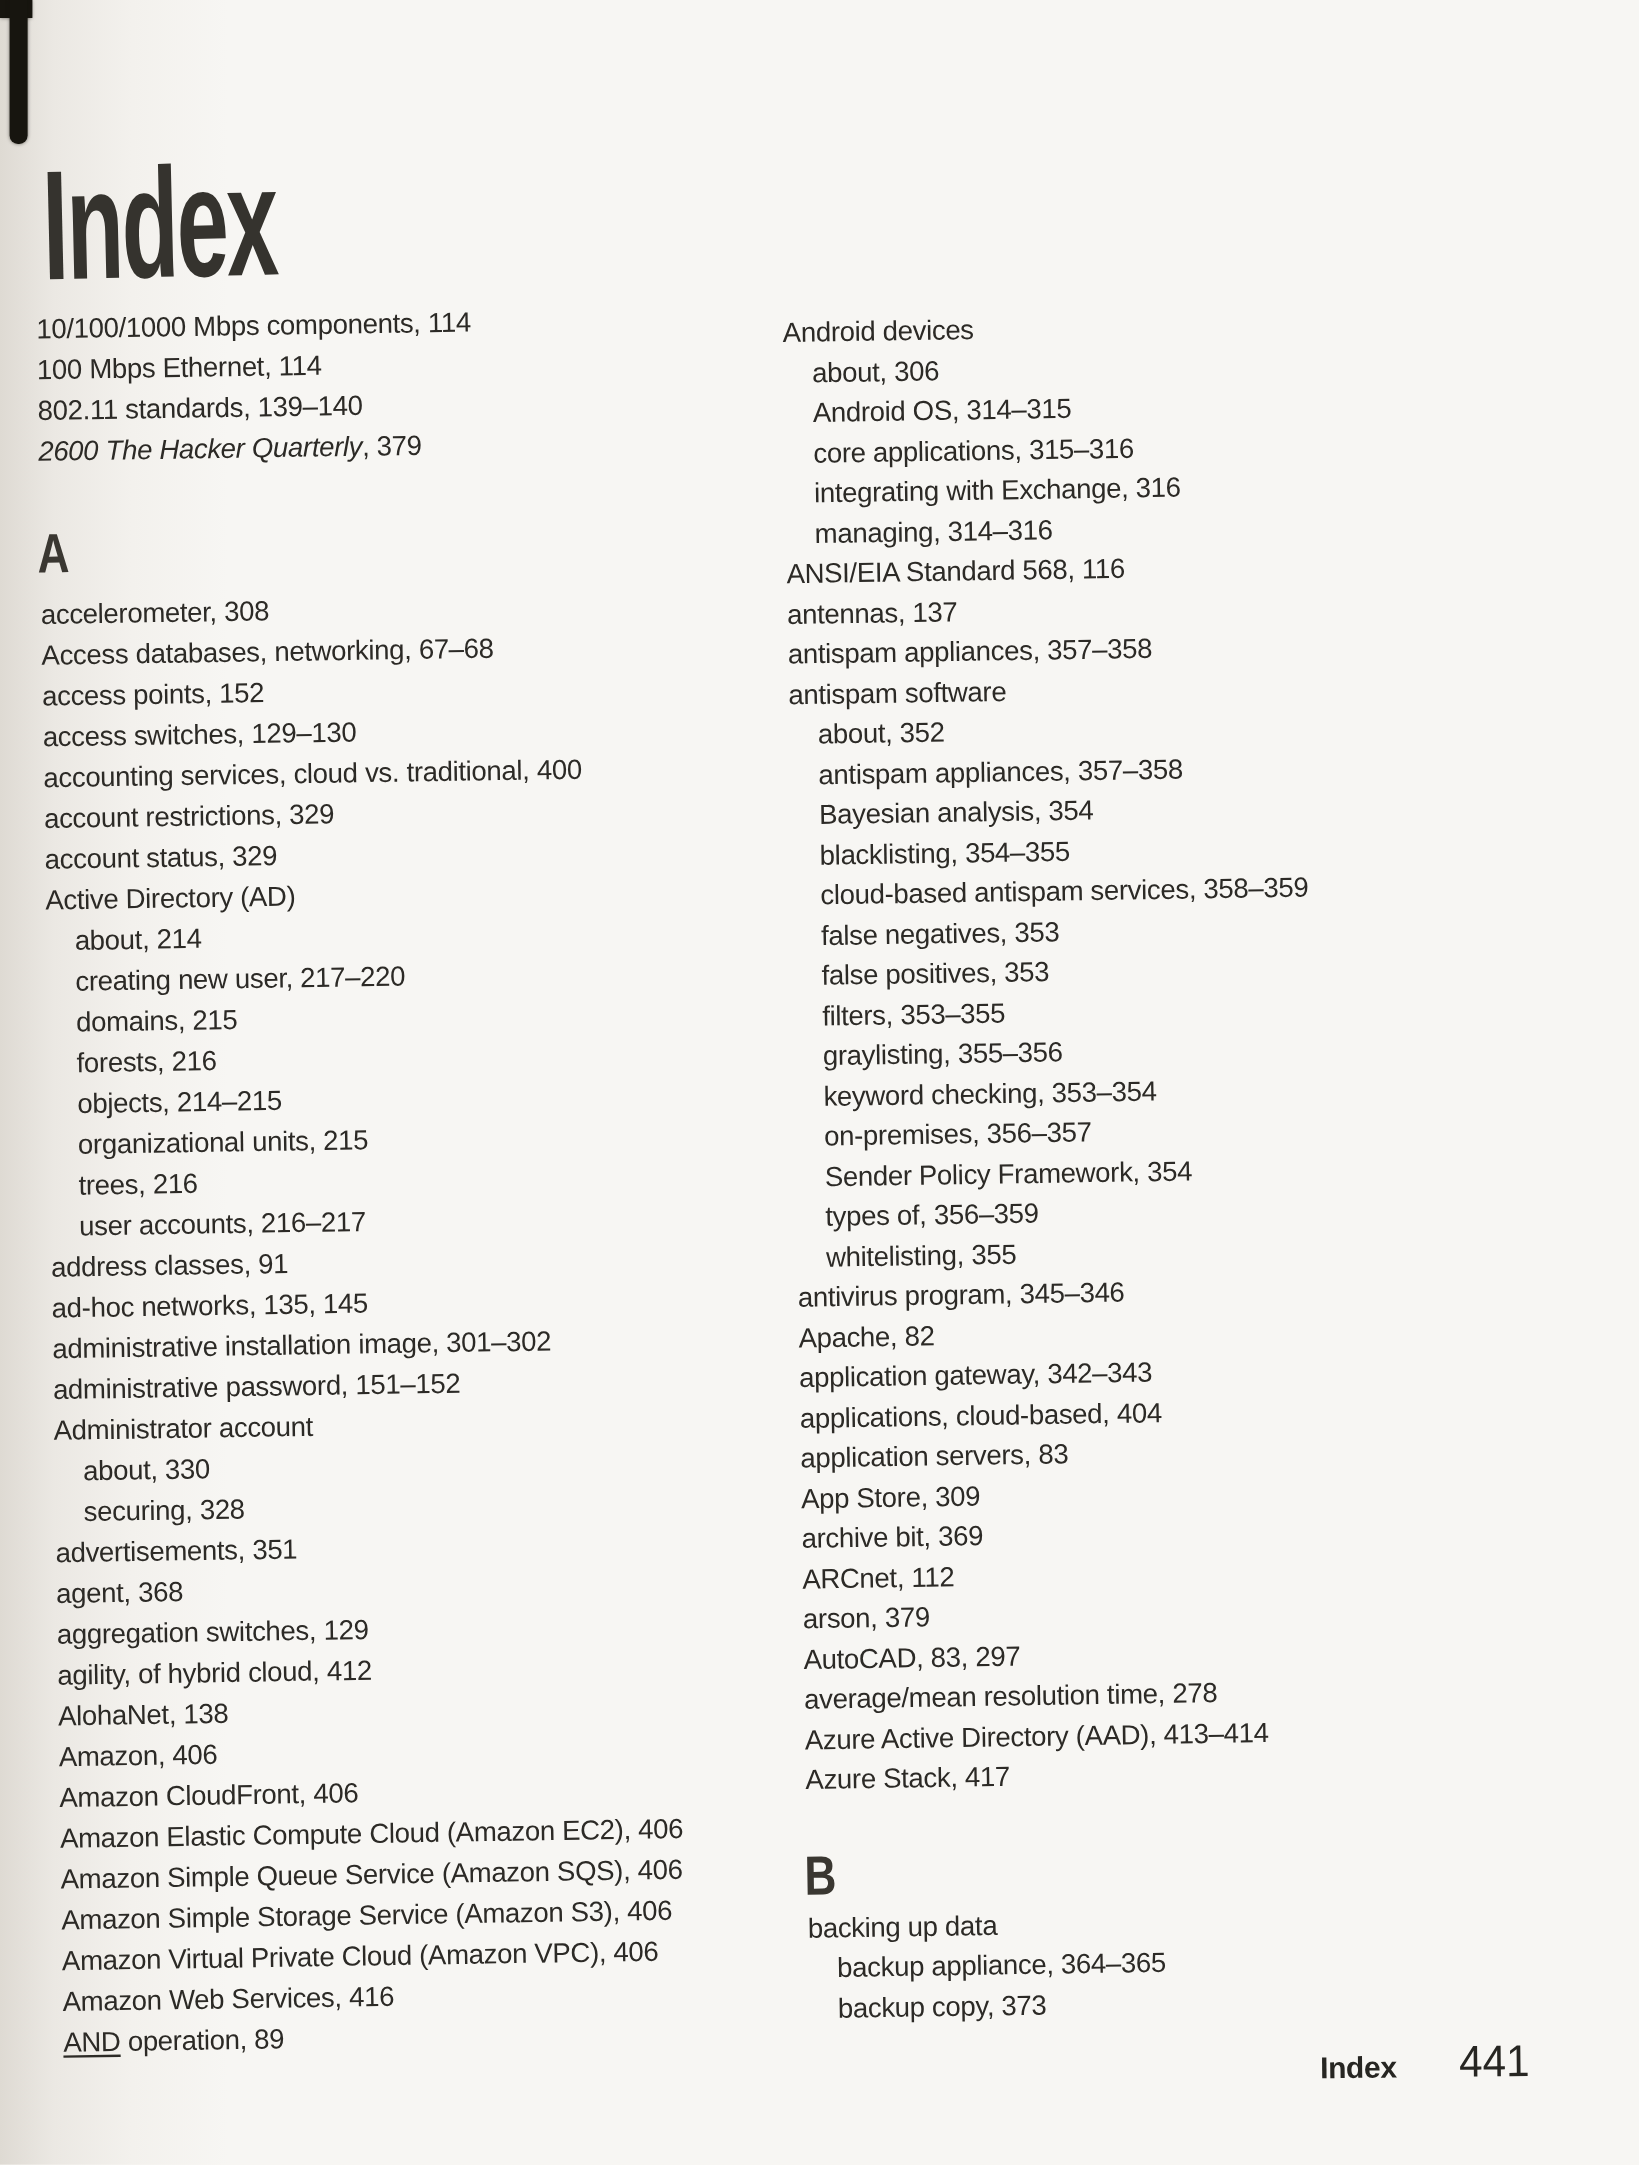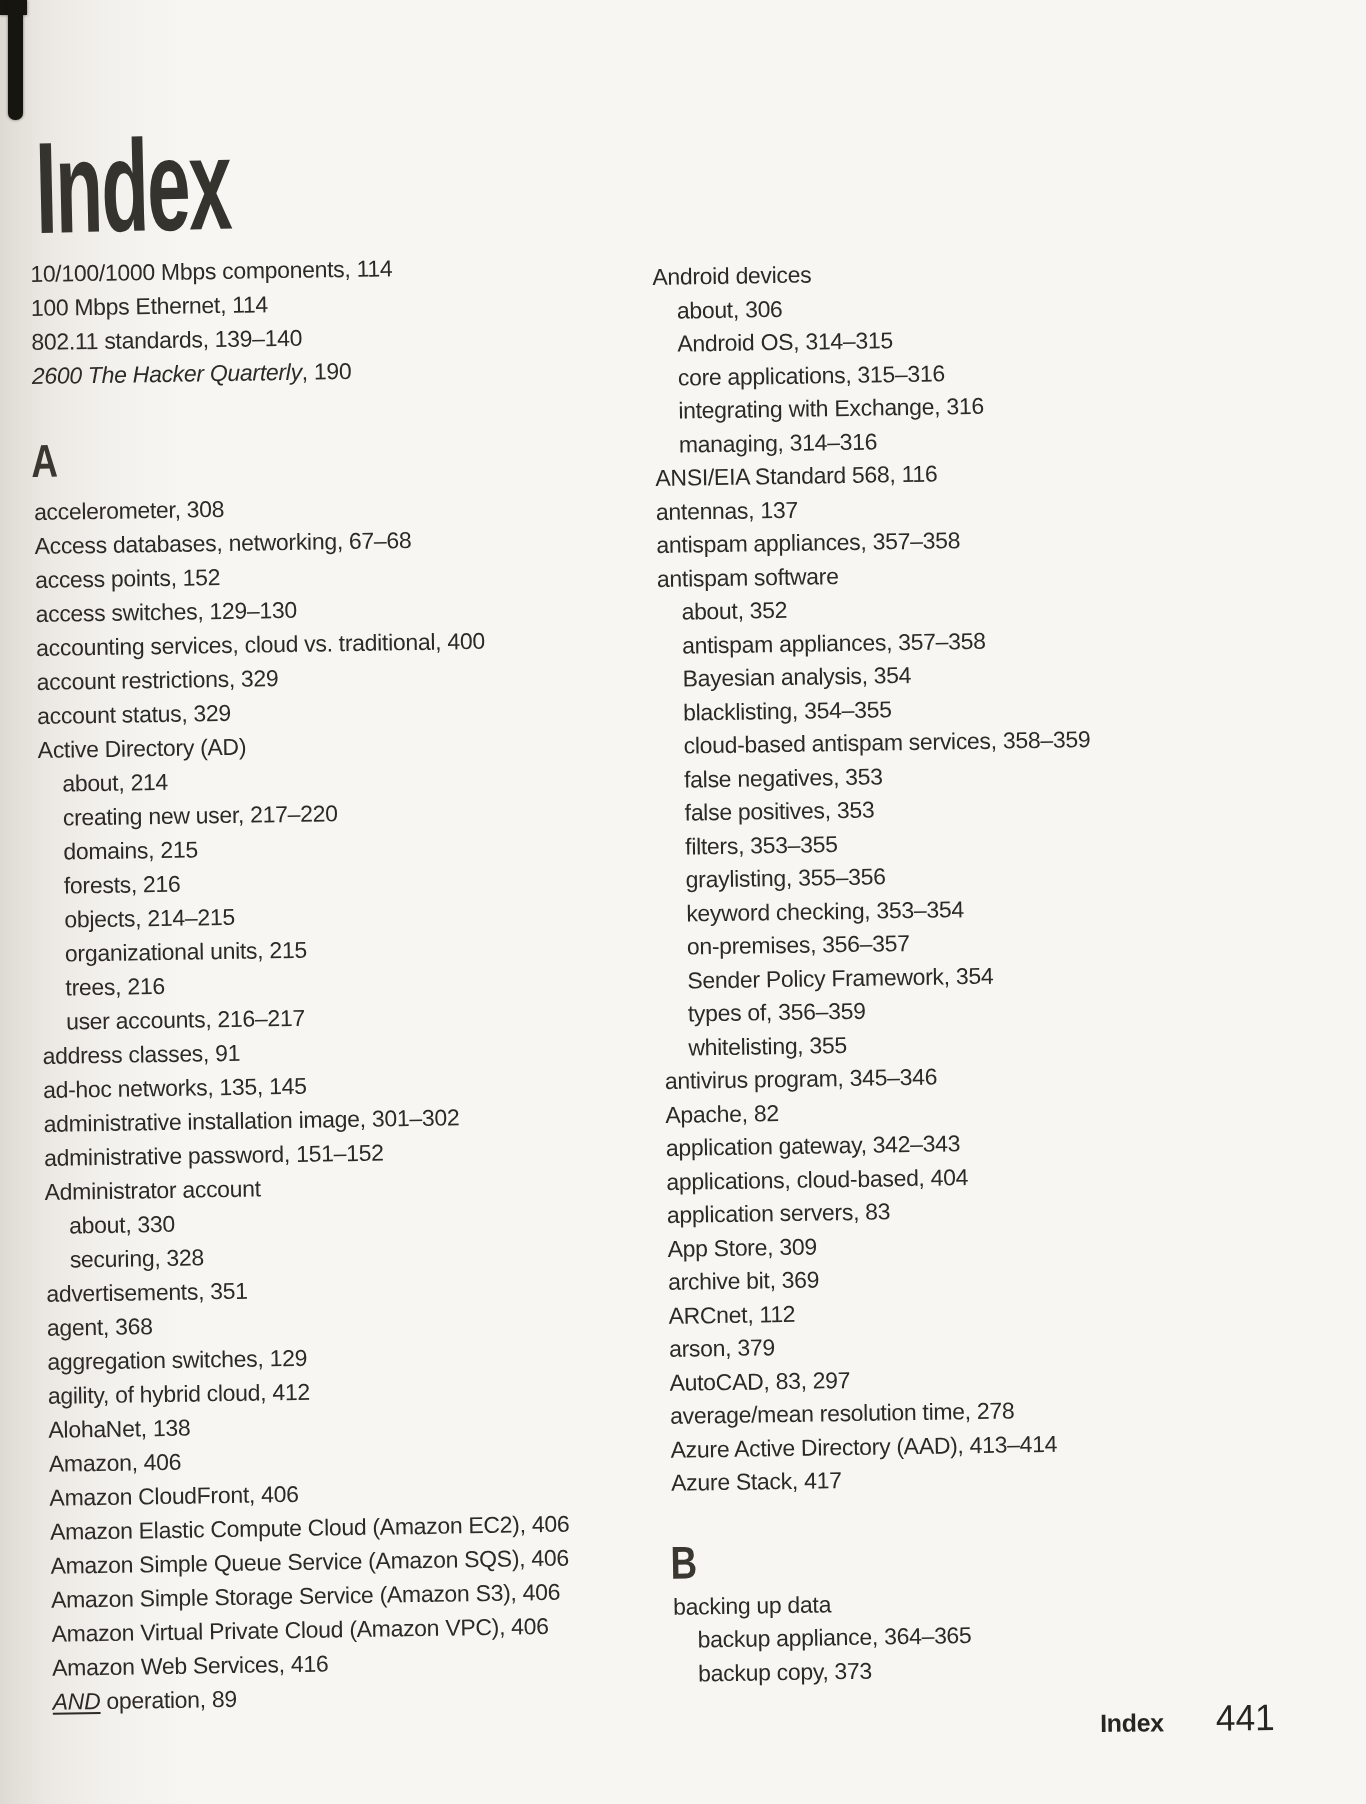--- a/index.html
+++ b/index.html
@@ -41,21 +41,21 @@
   }
   .col-left{left:30px;top:257px;width:620px;}
   .col-right{left:652px;top:261px;width:640px;}
   .entry{
     font-size:23px;line-height:34px;
     letter-spacing:-0.3px;white-space:nowrap;
   }
   .col-right .entry{line-height:33.5px;}
   .entry.indent{padding-left:24px;}
   .entry .it{font-style:italic;}
-  .entry .ul{text-decoration:underline;text-decoration-thickness:2px;text-underline-offset:3px;font-style:italic;}
+  .entry .ul{text-decoration:underline;text-decoration-thickness:2px;text-underline-offset:3px;}
   .heading{
     font-size:46px;line-height:52px;font-weight:700;
     color:#3a3731;margin:42px 0 8px -2px;
     transform:scaleX(0.8);transform-origin:left center;
   }
   .col-right .heading{margin:36px 0 2px -2px;}
   .footer{
     position:absolute;left:1100px;top:1698px;
     display:flex;align-items:baseline;
     transform:rotate(-0.6deg);
@@ -70,21 +70,21 @@
 <div class="paper-shade"></div>
 <div class="scan-mark-cap"></div>
 <div class="scan-mark-vertical"></div>
 
 <h1 class="page-title">Index</h1>
 
 <div class="col col-left">
     <div class="entry"><span>10/100/1000 Mbps components, 114</span></div>
     <div class="entry"><span>100 Mbps Ethernet, 114</span></div>
     <div class="entry"><span>802.11 standards, 139–140</span></div>
-    <div class="entry"><span class="it">2600 The Hacker Quarterly</span><span>, 190</span></div>
+    <div class="entry"><span class="it">2600 The Hacker Quarterly</span><span>, 379</span></div>
     <div class="heading">A</div>
     <div class="entry"><span>accelerometer, 308</span></div>
     <div class="entry"><span>Access databases, networking, 67–68</span></div>
     <div class="entry"><span>access points, 152</span></div>
     <div class="entry"><span>access switches, 129–130</span></div>
     <div class="entry"><span>accounting services, cloud vs. traditional, 400</span></div>
     <div class="entry"><span>account restrictions, 329</span></div>
     <div class="entry"><span>account status, 329</span></div>
     <div class="entry"><span>Active Directory (AD)</span></div>
     <div class="entry indent"><span>about, 214</span></div>

